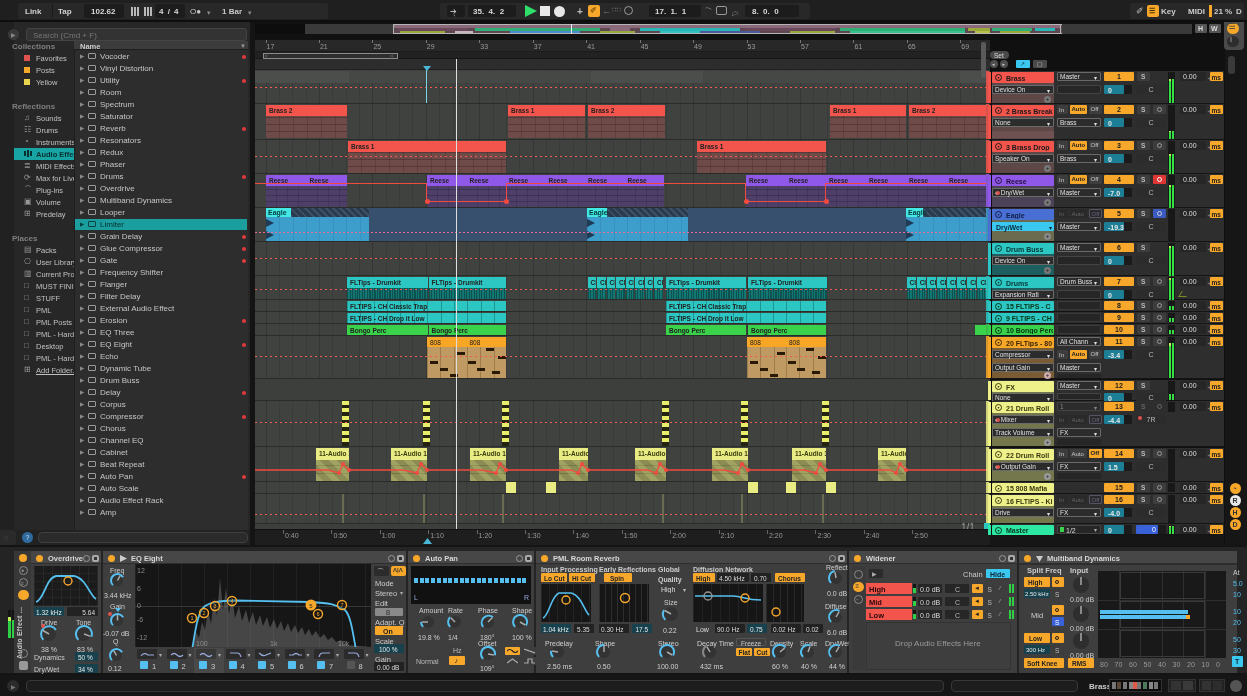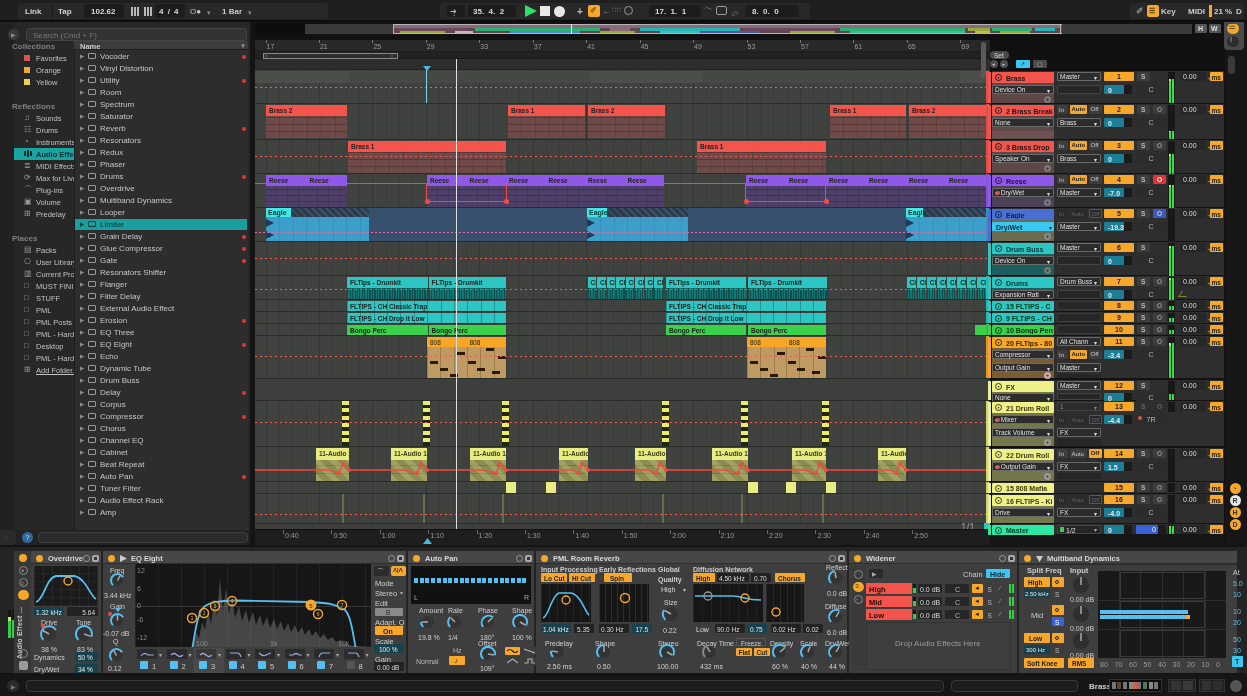--- a/index.html
+++ b/index.html
@@ -74,21 +74,21 @@
 <div class="" style="left:0px;top:22px;width:14px;height:523px;background:#212121;"></div>
 <div class="" style="left:8px;top:29px;width:11px;height:11px;background:#3a3a3a;border-radius:50%;">
       <span style="position:absolute;left:3px;top:2px;color:#888;font-size:6px;">▶</span>
     </div>
 <div class="" style="left:26px;top:28px;width:221px;height:13px;background:#333;border:1px solid #444;border-radius:3px;"></div>
 <div class="t" style="left:33px;top:32px;color:#777;font-size:8px;">Search (Cmd + F)</div>
 <div class="t" style="left:12px;top:43px;color:#7f7f7f;font-size:8px;font-weight:bold;">Collections</div>
 <div class="" style="left:24px;top:55px;width:6px;height:6px;background:#e0524d;"></div>
 <div class="t" style="left:36px;top:55px;color:#c0c0c0;font-size:7.5px;">Favorites</div>
 <div class="" style="left:24px;top:67px;width:6px;height:6px;background:#f7a82b;"></div>
-<div class="t" style="left:36px;top:67px;color:#c0c0c0;font-size:7.5px;">Orange</div>
+<div class="t" style="left:36px;top:67px;color:#c0c0c0;font-size:7.5px;">Posts</div>
 <div class="" style="left:24px;top:79px;width:6px;height:6px;background:#e8d44d;"></div>
 <div class="t" style="left:36px;top:79px;color:#c0c0c0;font-size:7.5px;">Yellow</div>
 <div class="t" style="left:12px;top:103px;color:#7f7f7f;font-size:8px;font-weight:bold;">Reflections</div>
 <div class="t" style="left:24px;top:114px;color:#999;font-size:8px;">♫</div>
 <div class="t" style="left:36px;top:115px;color:#c0c0c0;font-size:7.5px;">Sounds</div>
 <div class="t" style="left:24px;top:126px;color:#999;font-size:8px;">☷</div>
 <div class="t" style="left:36px;top:127px;color:#c0c0c0;font-size:7.5px;">Drums</div>
 <div class="t" style="left:24px;top:138px;color:#999;font-size:8px;">◔</div>
 <div class="t" style="left:36px;top:139px;color:#c0c0c0;font-size:7.5px;">Instruments</div>
 <div class="" style="left:14px;top:148px;width:60px;height:12px;background:#19a4a4;"></div>
@@ -190,21 +190,21 @@
 <div class="t" style="left:80px;top:246px;color:#8a8a8a;font-size:5.5px;">▶</div>
 <div class="" style="left:88px;top:245px;width:8px;height:6px;border:1px solid #9a9a9a;border-radius:1px;"></div>
 <div class="t" style="left:100px;top:245px;color:#c6c6c6;font-size:8px;">Glue Compressor</div>
 <div class="" style="left:242px;top:247px;width:4px;height:4px;background:#e03a3a;border-radius:50%;"></div>
 <div class="t" style="left:80px;top:258px;color:#8a8a8a;font-size:5.5px;">▶</div>
 <div class="" style="left:88px;top:257px;width:8px;height:6px;border:1px solid #9a9a9a;border-radius:1px;"></div>
 <div class="t" style="left:100px;top:257px;color:#c6c6c6;font-size:8px;">Gate</div>
 <div class="" style="left:242px;top:259px;width:4px;height:4px;background:#e03a3a;border-radius:50%;"></div>
 <div class="t" style="left:80px;top:270px;color:#8a8a8a;font-size:5.5px;">▶</div>
 <div class="" style="left:88px;top:269px;width:8px;height:6px;border:1px solid #9a9a9a;border-radius:1px;"></div>
-<div class="t" style="left:100px;top:269px;color:#c6c6c6;font-size:8px;">Resonators Shifter</div>
+<div class="t" style="left:100px;top:269px;color:#c6c6c6;font-size:8px;">Frequency Shifter</div>
 <div class="t" style="left:80px;top:282px;color:#8a8a8a;font-size:5.5px;">▶</div>
 <div class="" style="left:88px;top:281px;width:8px;height:6px;border:1px solid #9a9a9a;border-radius:1px;"></div>
 <div class="t" style="left:100px;top:281px;color:#c6c6c6;font-size:8px;">Flanger</div>
 <div class="t" style="left:80px;top:294px;color:#8a8a8a;font-size:5.5px;">▶</div>
 <div class="" style="left:88px;top:293px;width:8px;height:6px;border:1px solid #9a9a9a;border-radius:1px;"></div>
 <div class="t" style="left:100px;top:293px;color:#c6c6c6;font-size:8px;">Filter Delay</div>
 <div class="t" style="left:80px;top:306px;color:#8a8a8a;font-size:5.5px;">▶</div>
 <div class="" style="left:88px;top:305px;width:8px;height:6px;border:1px solid #9a9a9a;border-radius:1px;"></div>
 <div class="t" style="left:100px;top:305px;color:#c6c6c6;font-size:8px;">External Audio Effect</div>
 <div class="t" style="left:80px;top:318px;color:#8a8a8a;font-size:5.5px;">▶</div>
@@ -249,21 +249,21 @@
 <div class="t" style="left:100px;top:449px;color:#c6c6c6;font-size:8px;">Cabinet</div>
 <div class="t" style="left:80px;top:462px;color:#8a8a8a;font-size:5.5px;">▶</div>
 <div class="" style="left:88px;top:461px;width:8px;height:6px;border:1px solid #9a9a9a;border-radius:1px;"></div>
 <div class="t" style="left:100px;top:461px;color:#c6c6c6;font-size:8px;">Beat Repeat</div>
 <div class="t" style="left:80px;top:474px;color:#8a8a8a;font-size:5.5px;">▶</div>
 <div class="" style="left:88px;top:473px;width:8px;height:6px;border:1px solid #9a9a9a;border-radius:1px;"></div>
 <div class="t" style="left:100px;top:473px;color:#c6c6c6;font-size:8px;">Auto Pan</div>
 <div class="" style="left:242px;top:475px;width:4px;height:4px;background:#e03a3a;border-radius:50%;"></div>
 <div class="t" style="left:80px;top:486px;color:#8a8a8a;font-size:5.5px;">▶</div>
 <div class="" style="left:88px;top:485px;width:8px;height:6px;border:1px solid #9a9a9a;border-radius:1px;"></div>
-<div class="t" style="left:100px;top:485px;color:#c6c6c6;font-size:8px;">Tuner Filter</div>
+<div class="t" style="left:100px;top:485px;color:#c6c6c6;font-size:8px;">Auto Scale</div>
 <div class="t" style="left:80px;top:498px;color:#8a8a8a;font-size:5.5px;">▶</div>
 <div class="" style="left:88px;top:497px;width:8px;height:6px;border:1px solid #9a9a9a;border-radius:1px;"></div>
 <div class="t" style="left:100px;top:497px;color:#c6c6c6;font-size:8px;">Audio Effect Rack</div>
 <div class="t" style="left:80px;top:510px;color:#8a8a8a;font-size:5.5px;">▶</div>
 <div class="" style="left:88px;top:509px;width:8px;height:6px;border:1px solid #9a9a9a;border-radius:1px;"></div>
 <div class="t" style="left:100px;top:509px;color:#c6c6c6;font-size:8px;">Amp</div>
 <div class="" style="left:0px;top:530px;width:250px;height:15px;background:#222;"></div>
 <div class="" style="left:22px;top:532px;width:11px;height:11px;background:#2e6a9e;border-radius:50%;">
       <span style="position:absolute;left:3.5px;top:2px;color:#cde;font-size:7px;">?</span>
     </div>

